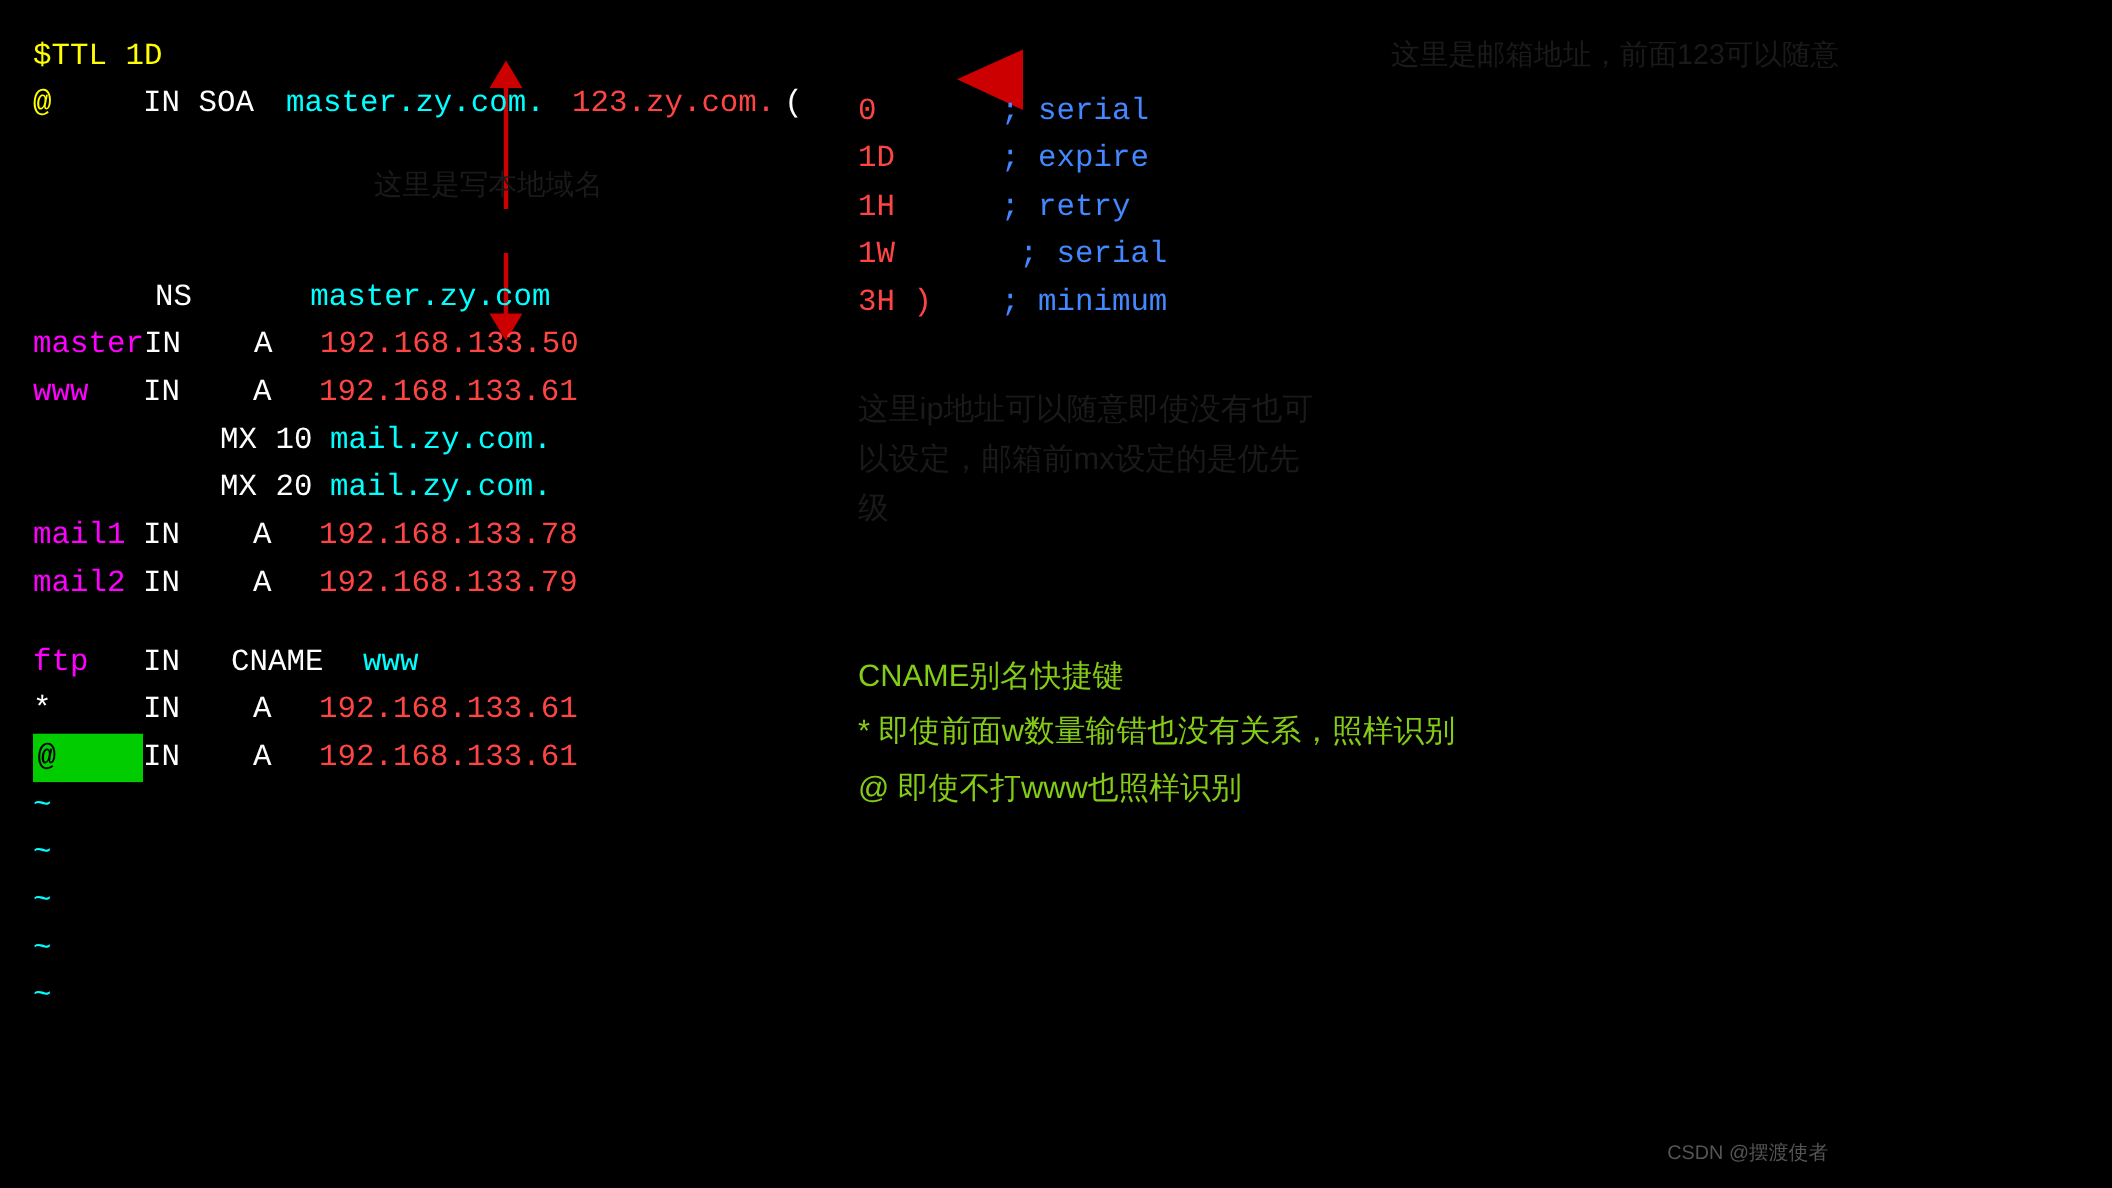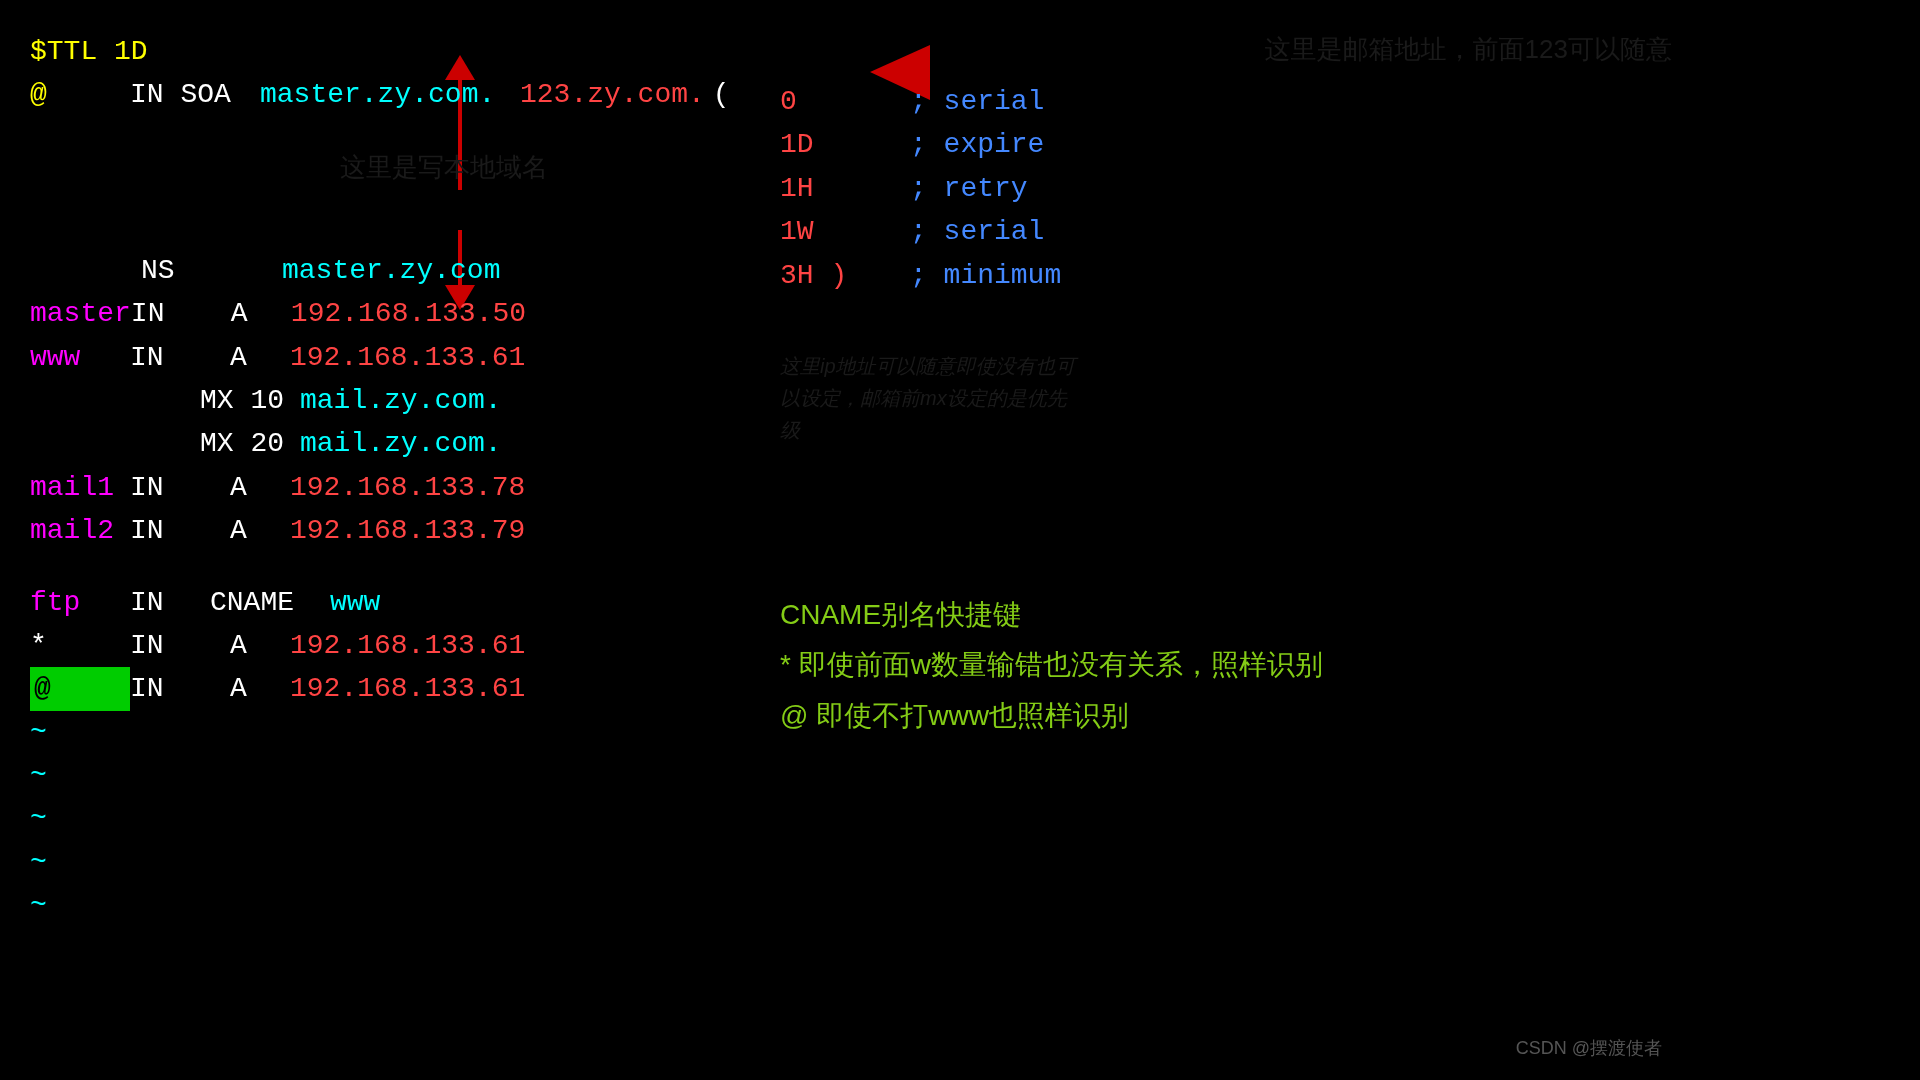--- a/index.html
+++ b/index.html
@@ -206,31 +206,31 @@
         <span class="color-blue">; serial</span>
       </div>
       <div style="display:flex; gap:50px; line-height:1.55;">
         <span class="color-red" style="min-width:80px;">1D</span>
         <span class="color-blue">; expire</span>
       </div>
       <div style="display:flex; gap:50px; line-height:1.55;">
         <span class="color-red" style="min-width:80px;">1H</span>
         <span class="color-blue">; retry</span>
       </div>
-      <div style="display:flex; gap:50px; line-height:1.55;">
+      <div style="display:flex; gap:50px; line-height:1.55;justify-content:space-between;">
         <span class="color-red" style="min-width:80px;">1W</span>
         <span class="color-blue">; serial</span>
       </div>
       <div style="display:flex; gap:50px; line-height:1.55;">
         <span class="color-red" style="min-width:80px;">3H )</span>
         <span class="color-blue">; minimum</span>
       </div>
     </div>
 
-    <div style="position:absolute; top:350px; left:20px; font-size:20px; color:#1a1a1a; font-family:Arial,sans-serif; line-height:1.6; max-width:480px;font-style:italic;">
+    <div style="position:absolute; top:350px; left:20px; font-size:28px; color:#1a1a1a; font-family:Arial,sans-serif; line-height:1.6; max-width:480px;">
       <span>这里ip地址可以随意即使没有也可<br>以设定，邮箱前mx设定的是优先<br>级</span>
     </div>
 
     <div style="position:absolute; top:590px; left:20px; font-size:28px; color:#84cc16; font-family:Arial,sans-serif; line-height:1.8;">
       <div>CNAME别名快捷键</div>
       <div>* 即使前面w数量输错也没有关系，照样识别</div>
       <div>@ 即使不打www也照样识别</div>
     </div>
 
   </div>

